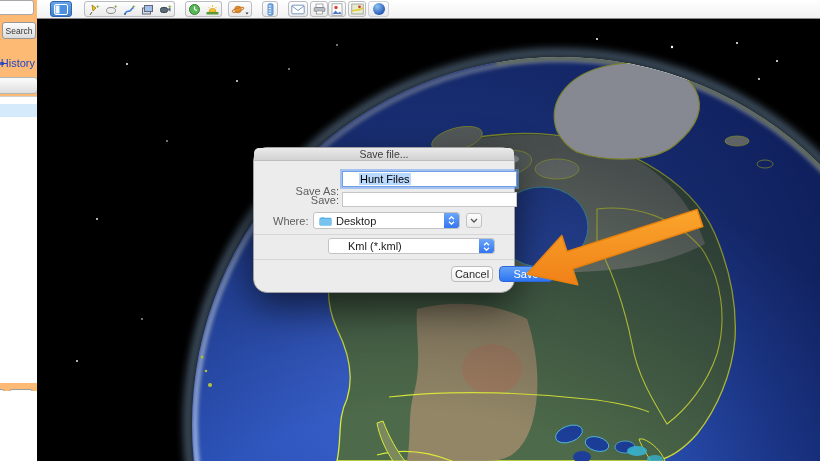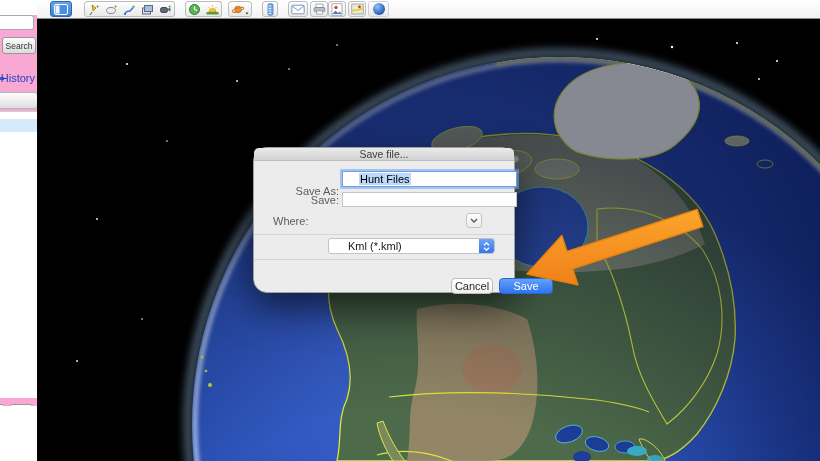--- a/index.html
+++ b/index.html
@@ -10,21 +10,21 @@
   .toolbar{position:absolute;left:37px;top:0;width:783px;height:19px;
     background:linear-gradient(#ffffff,#f2f2f2);border-bottom:1px solid #8a8a8a;}
   .tbtn{position:absolute;top:1px;height:16px;width:19px;border:1px solid #b9bcc0;border-radius:3px;
     background:linear-gradient(#fefefe,#e9e9e9);display:flex;align-items:center;justify-content:center;padding:0;}
   .tbtn.joined{border-radius:0;border-left:none;}
   .tbtn.jfirst{border-radius:3px 0 0 3px;border-left:1px solid #b9bcc0;}
   .tbtn.jlast{border-radius:0 3px 3px 0;}
   .tbtn svg{display:block;}
 
   
-  .sidebar{position:absolute;left:0;top:15px;width:37px;height:391px;background:#f9a8d4;overflow:hidden;}
+  .sidebar{position:absolute;left:0;top:0;width:37px;height:391px;background:#fdba74;overflow:hidden;}
   .search-input{position:absolute;left:-26px;top:0;width:60px;height:15px;background:#fff;
     border:1px solid #a8a8a8;border-radius:3px;}
   .search-btn{position:absolute;left:2px;top:22px;width:34px;height:17px;border:1px solid #979797;
     border-radius:3px;background:linear-gradient(#fdfdfd,#dcdcdc);font-size:8.5px;color:#333;
     display:flex;align-items:center;justify-content:center;padding:0;}
   .history-link{position:absolute;right:2px;top:57px;font-size:11px;font-weight:normal;color:#2244c4;}
   .history-frag{position:absolute;left:0;top:62px;width:4px;height:3px;background:#2244c4;opacity:.8;}
   .panel-header{position:absolute;left:-8px;top:77px;width:46px;height:17px;border:1px solid #b4b4b4;
     border-radius:4px;background:linear-gradient(#fdfdfd,#dedede);}
   .list-pane{position:absolute;left:0;top:96px;width:37px;height:287px;background:#fff;border-top:1px solid #cfcfcf;}
@@ -60,21 +60,21 @@
   .stepper{width:15px;align-self:stretch;background:linear-gradient(#6aa6f8,#3575f0);
     border-radius:0 2px 2px 0;display:flex;flex-direction:column;align-items:center;justify-content:center;gap:1px;}
   .where-popup{left:59px;top:64px;width:147px;height:17px;}
   .folder-ic{margin:0 4px 0 5px;}
   .disclose-btn{position:absolute;left:212px;top:65px;width:16px;height:15px;border:1px solid #c3c3c3;
     border-radius:3px;background:linear-gradient(#fdfdfd,#ececec);display:flex;align-items:center;justify-content:center;padding:0;}
   .format-popup{left:74px;top:90px;width:167px;height:16px;}
   .format-popup .txt{padding-left:19px;}
   .dlg-sep{position:absolute;left:0;right:0;height:1px;background:#d6d6d6;}
   .btn{position:absolute;top:118px;height:16px;border-radius:4px;font-size:11px;
-    display:flex;align-items:center;justify-content:center;padding:0;margin-top:12px;}
+    display:flex;align-items:center;justify-content:center;padding:0;}
   .cancel-btn{left:197px;width:42px;background:linear-gradient(#ffffff,#f0f0f0);border:1px solid #bdbdbd;color:#2c2c2c;}
   .save-btn{left:245px;width:54px;background:linear-gradient(#63a1f8,#2e74f1);border:1px solid #2a67db;color:#fff;}
 
   .arrow-layer{position:absolute;left:0;top:0;width:820px;height:461px;z-index:50;pointer-events:none;}
 </style>
 </head>
 <body>
 
 <div class="app">
 
@@ -344,20 +344,37 @@
 
     <div class="dlg-label" style="top:37px;">Save As:</div>
     <div class="saveas-box">
       <span>Hunt Files</span>
     </div>
 
     <div class="dlg-label" style="top:46px;">Save:</div>
     <input class="dlg-input tags-input" value="" style="">
 
     <div class="dlg-label" style="top:67px;width:54px;padding-left:19px;">Where:</div>
+    <div class="popup where-popup">
+      <svg class="folder-ic" width="13" height="10">
+        <path d="M0.5 2.5 h4 l1 -1.5 h0 v0" fill="none"></path>
+        <path d="M0.5 2 h4.2 l1 -1.3 h0.1 l-0.1 0 z" fill="#7ec8ea"></path>
+        <rect x="0.5" y="1.8" width="12" height="7.7" rx="1" fill="#55aee8"></rect>
+        <rect x="0.5" y="3" width="12" height="6.5" rx="1" fill="#79c4ee"></rect>
+      </svg>
+      <span class="txt">Desktop</span>
+      <span class="stepper">
+        <svg width="7" height="4">
+            <path d="M1 3.2 L3.5 0.8 L6 3.2" fill="none" stroke="#fff" stroke-width="1.3"></path>
+          </svg>
+        <svg width="7" height="4">
+            <path d="M1 0.8 L3.5 3.2 L6 0.8" fill="none" stroke="#fff" stroke-width="1.3"></path>
+          </svg>
+      </span>
+    </div>
     <button class="disclose-btn">
       <svg width="8" height="5">
           <path d="M1 1 L4 4 L7 1" fill="none" stroke="#555" stroke-width="1.3"></path>
         </svg>
     </button>
 
     <div class="dlg-sep" style="top:86px;"></div>
 
     <div class="popup format-popup">
       <span class="txt">Kml (*.kml)</span>

